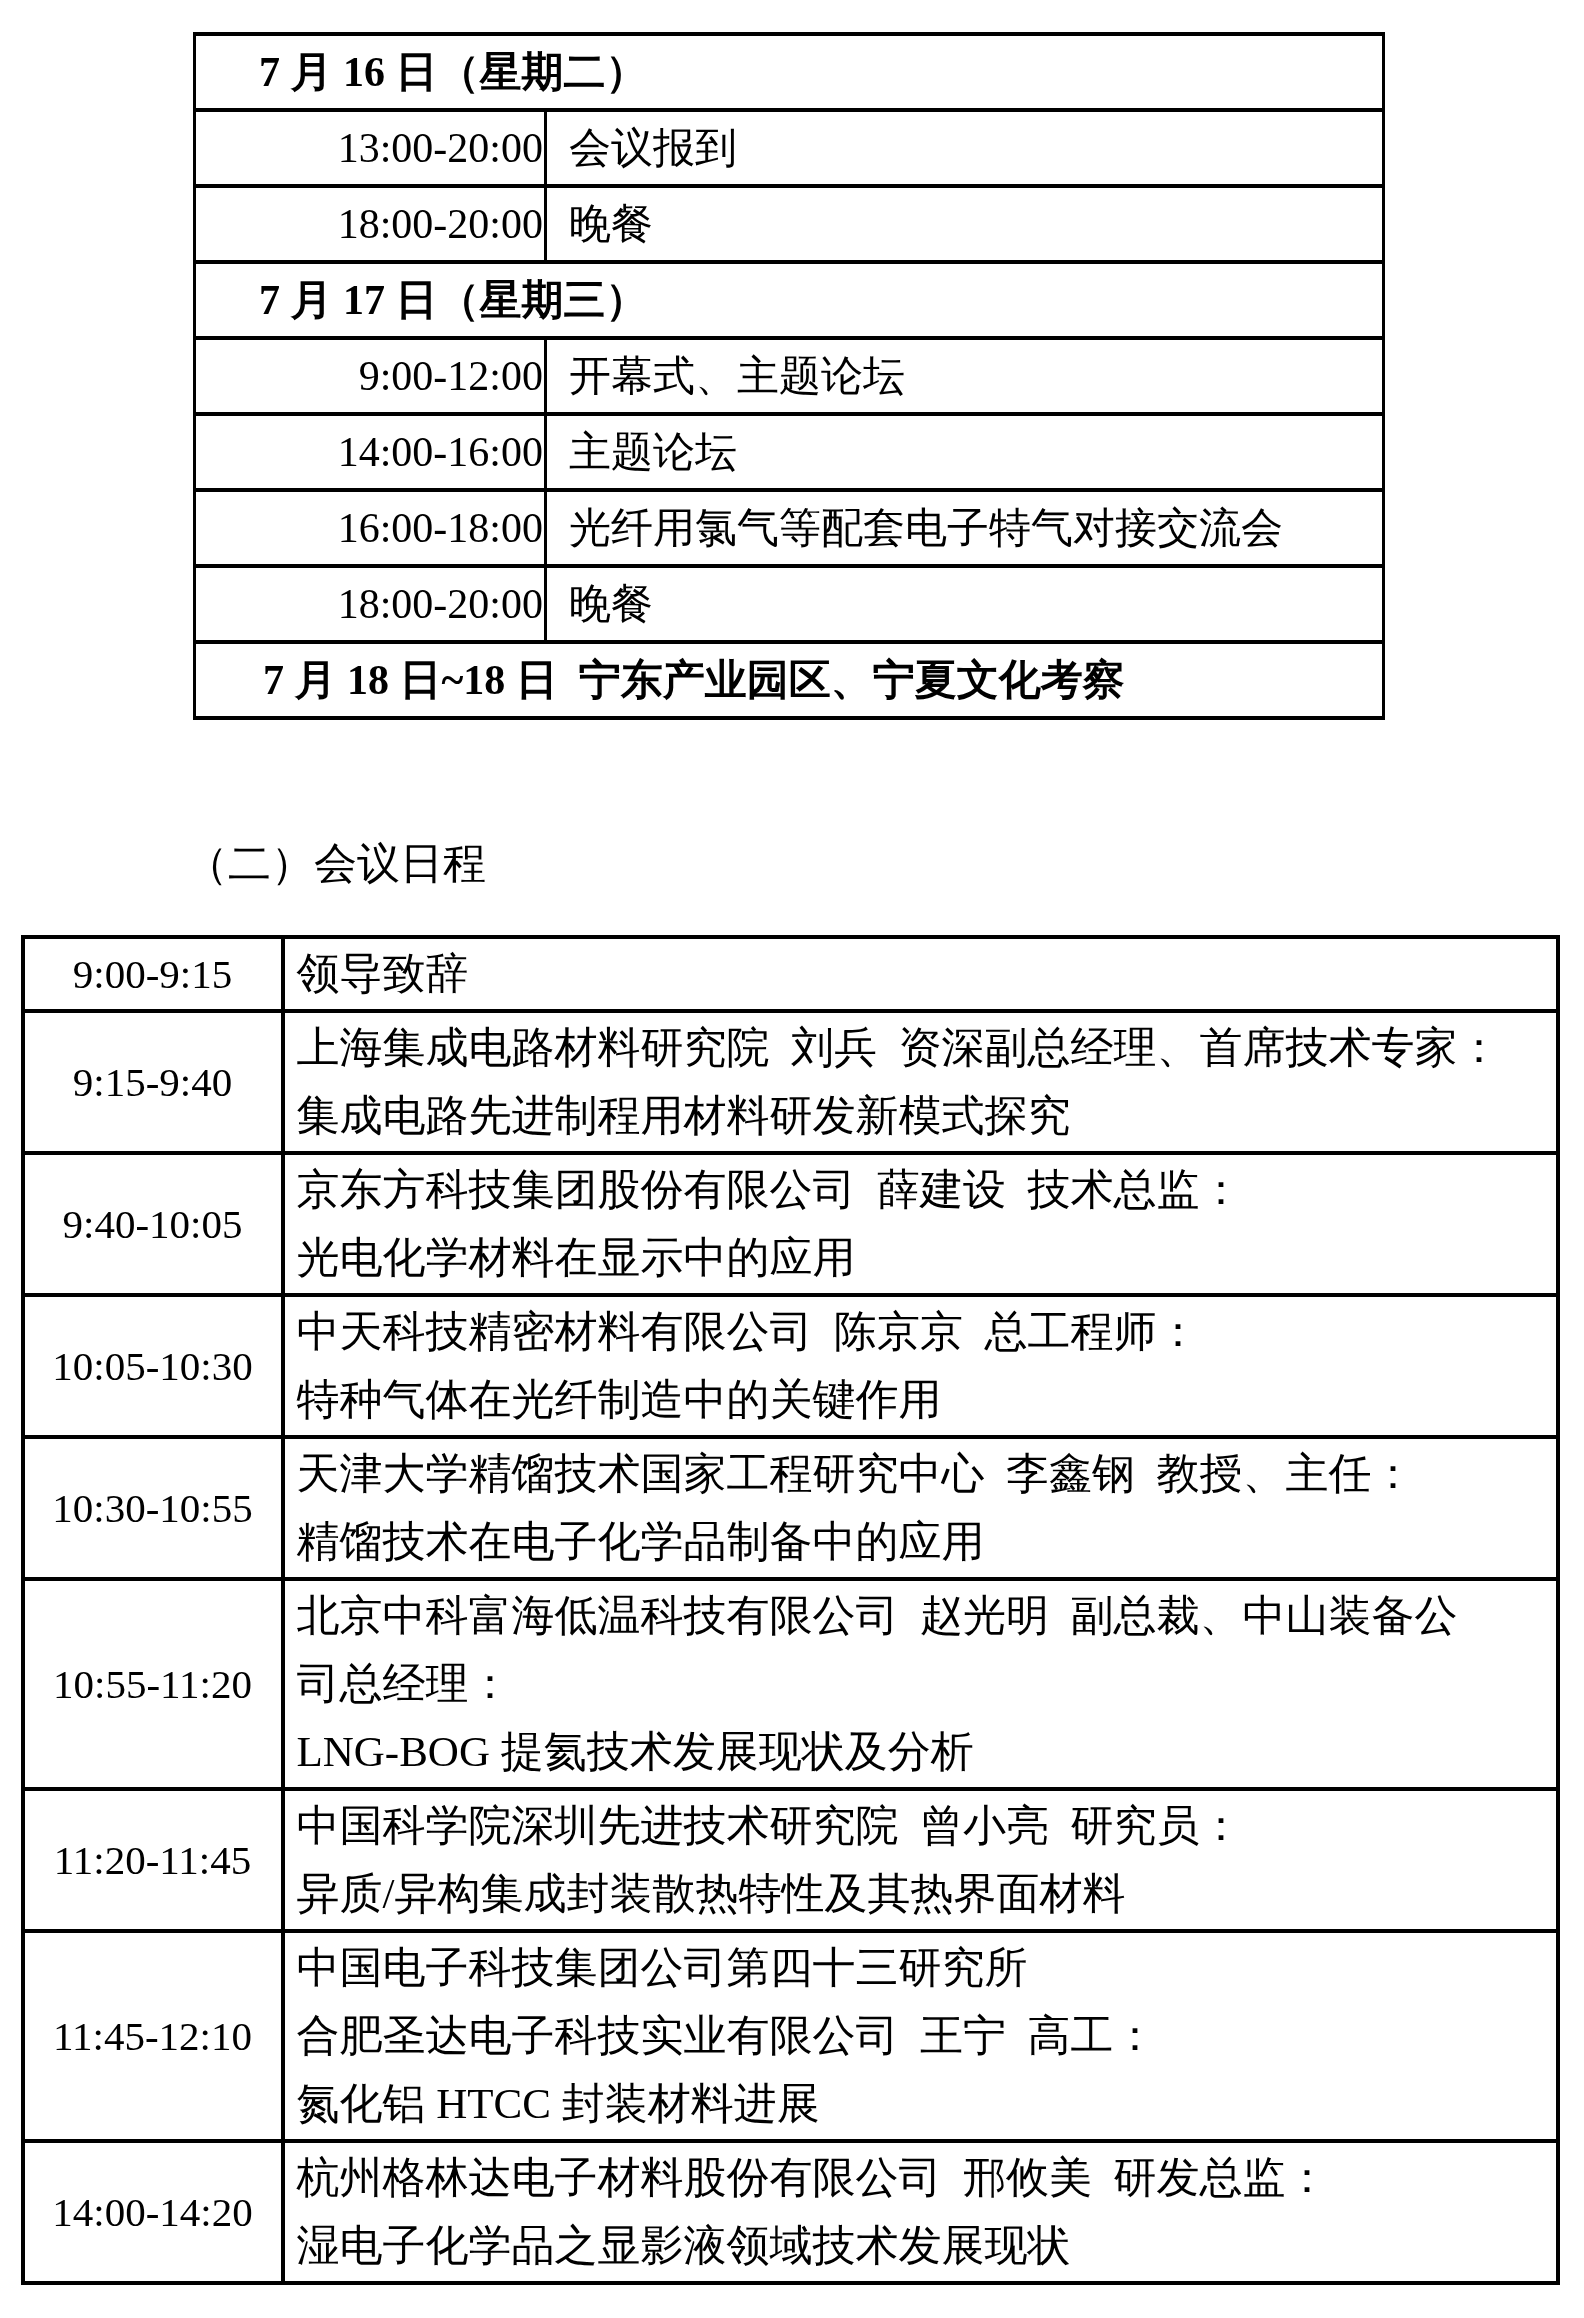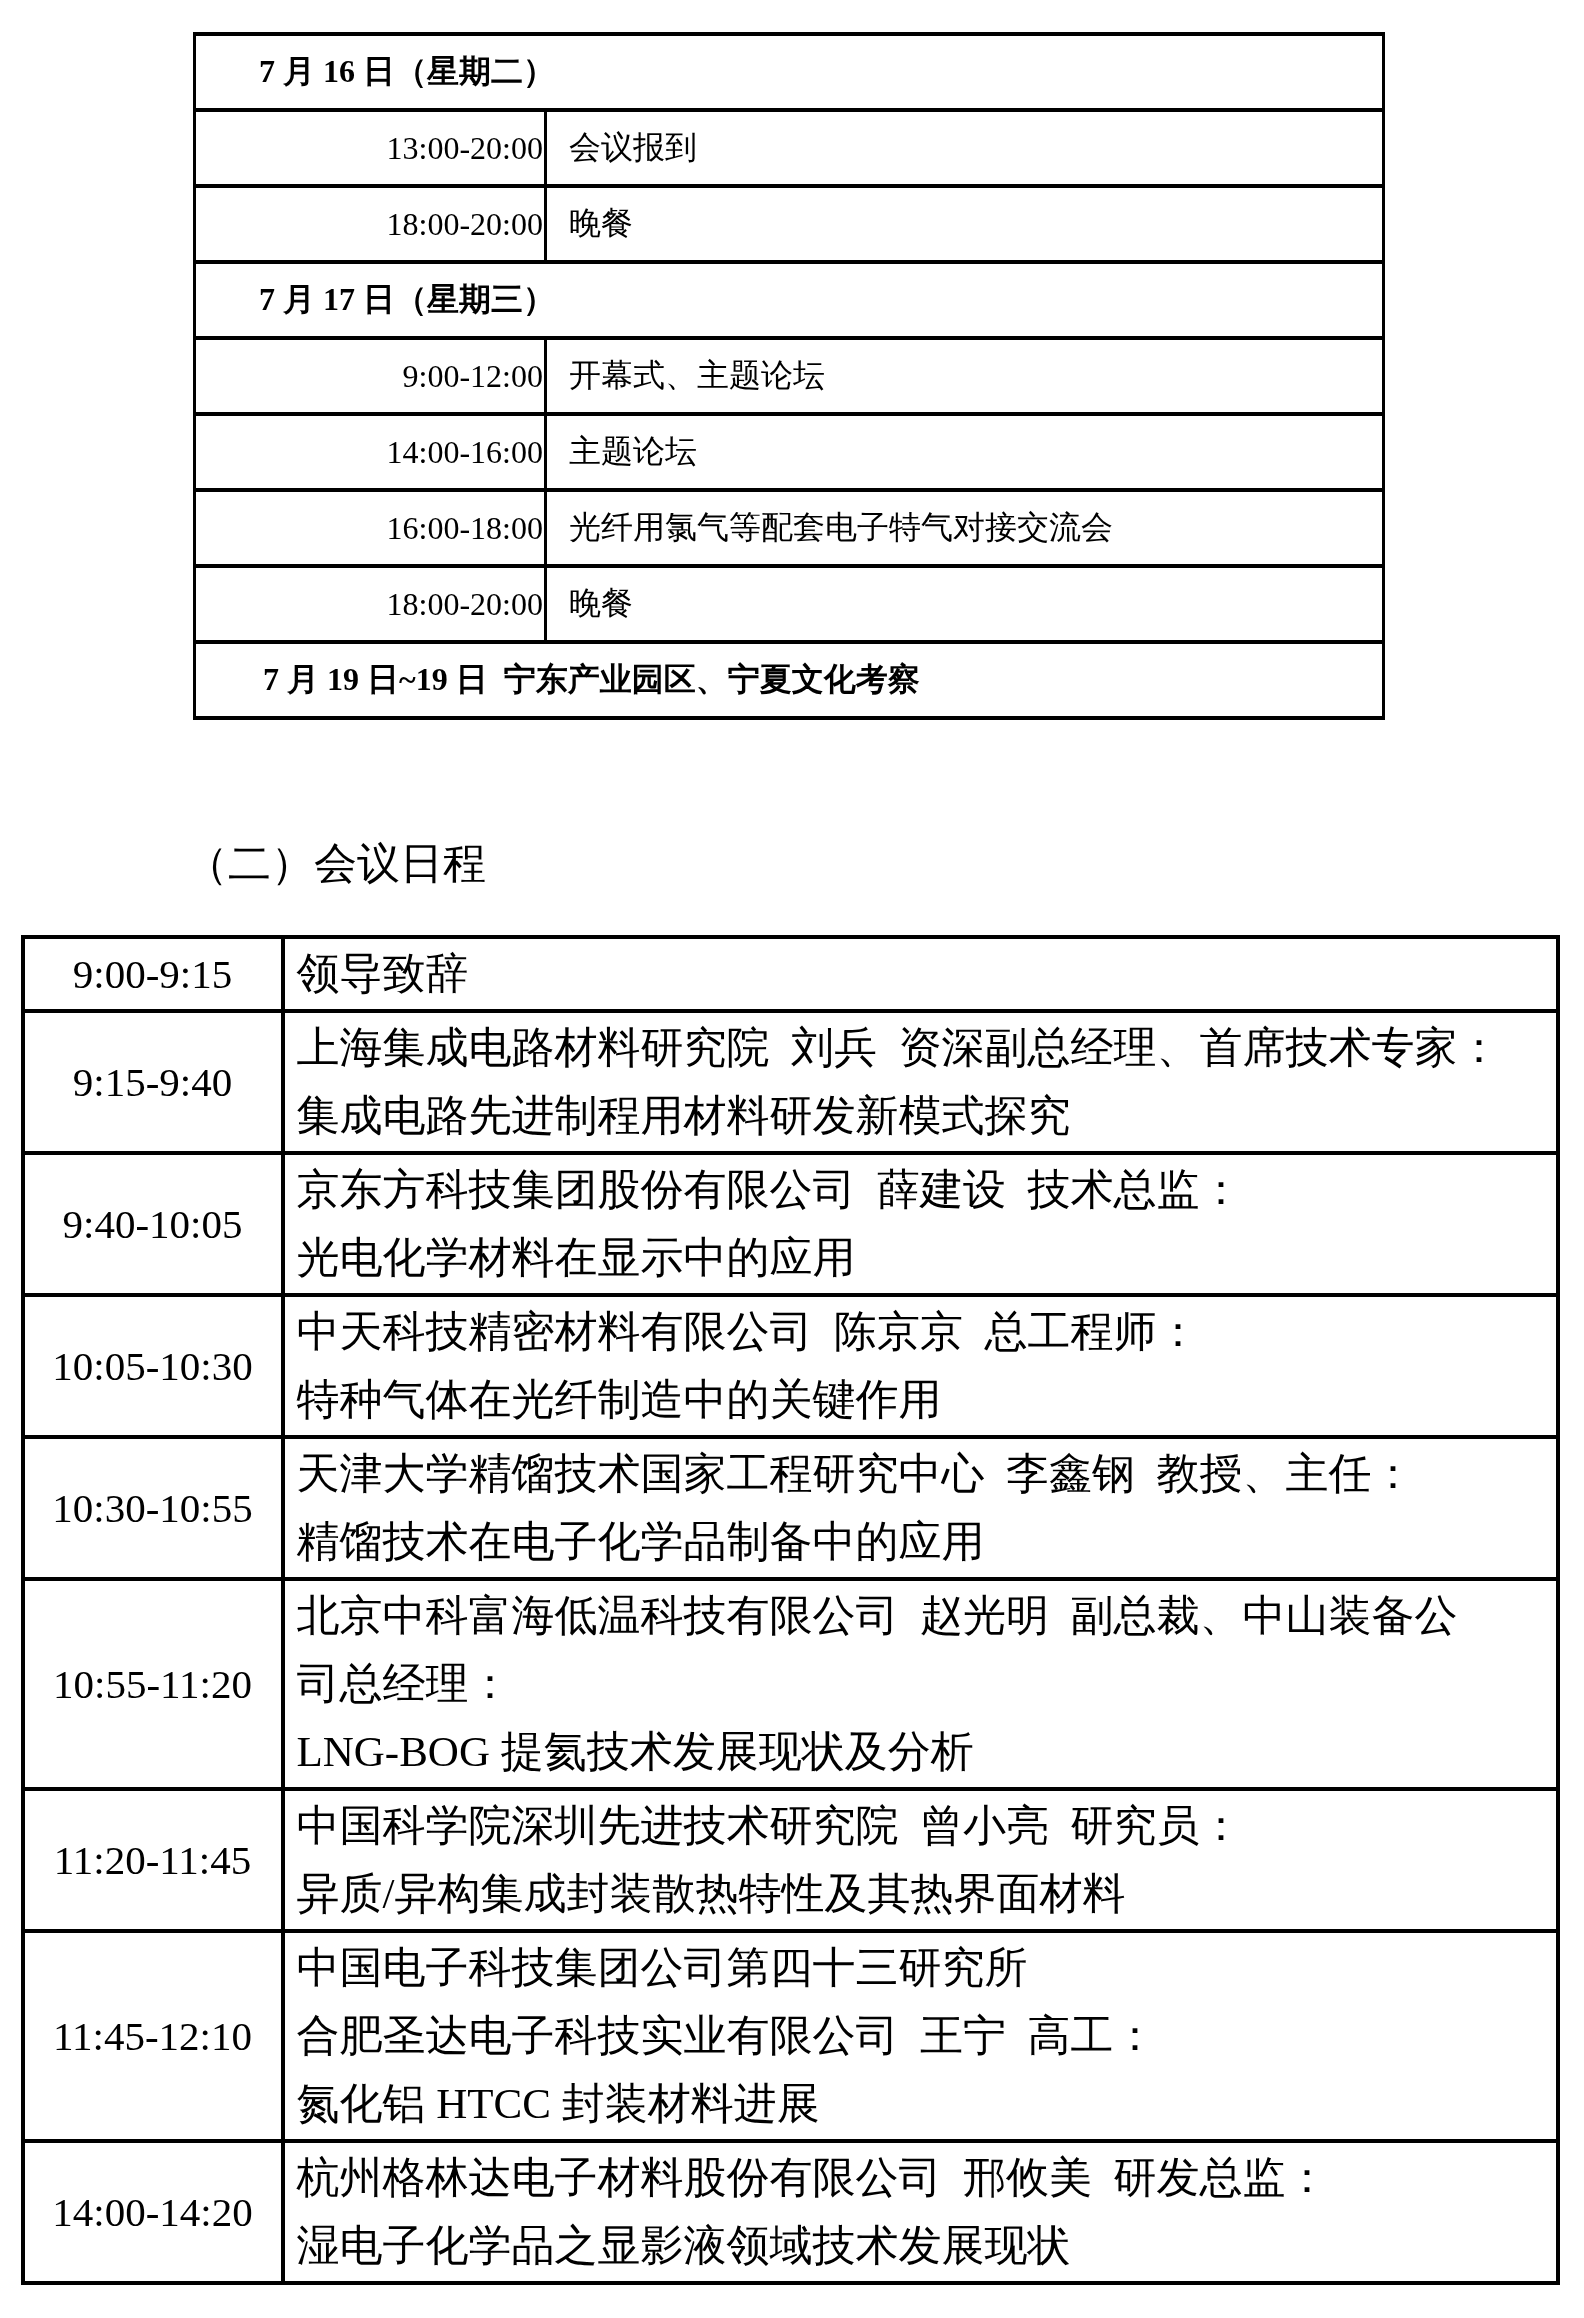--- a/index.html
+++ b/index.html
@@ -23,21 +23,21 @@
     top: 32px;
     width: 1192px;
     border-collapse: collapse;
     table-layout: fixed;
   }
   table.t1 td {
     border-left: 3.2px solid #000;
     border-right: 3.2px solid #000;
     border-top: 4px solid #000;
     border-bottom: 4px solid #000;
-    font-size: 32px;
+    font-size: 42px;
     vertical-align: middle;
     overflow: hidden;
   }
   table.t1 tr { height: 76px; }
   table.t1 col.c-time { width: 351px; }
   table.t1 td.time {
     text-align: right;
     white-space: nowrap;
   }
   table.t1 td.event {
@@ -138,21 +138,21 @@
       </tr>
       <tr>
         <td class="time">16:00-18:00</td>
         <td class="event">光纤用氯气等配套电子特气对接交流会</td>
       </tr>
       <tr>
         <td class="time">18:00-20:00</td>
         <td class="event">晚餐</td>
       </tr>
       <tr>
-        <td colspan="2" class="ftr">7 月 19 日~19 日  宁东产业园区、宁夏文化考察</td>
+        <td colspan="2" class="ftr">7 月 18 日~18 日  宁东产业园区、宁夏文化考察</td>
       </tr>
     </tbody>
   </table>
 
   <div class="heading">（二）会议日程</div>
 
   <table class="t2">
     <colgroup>
         <col class="c-time">
         <col>

